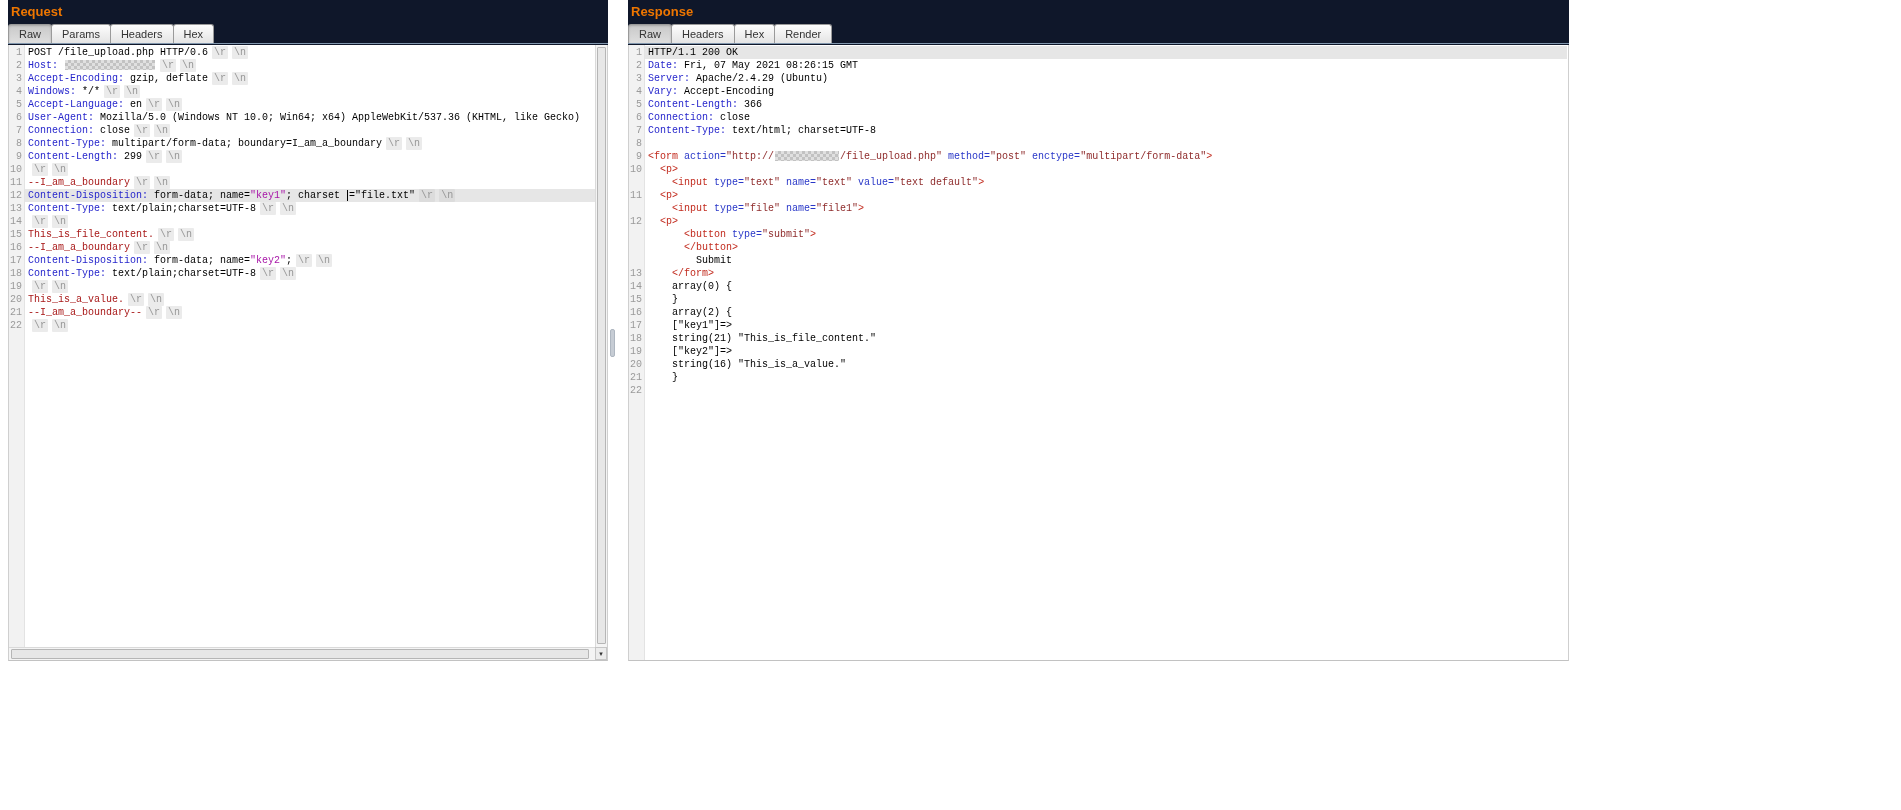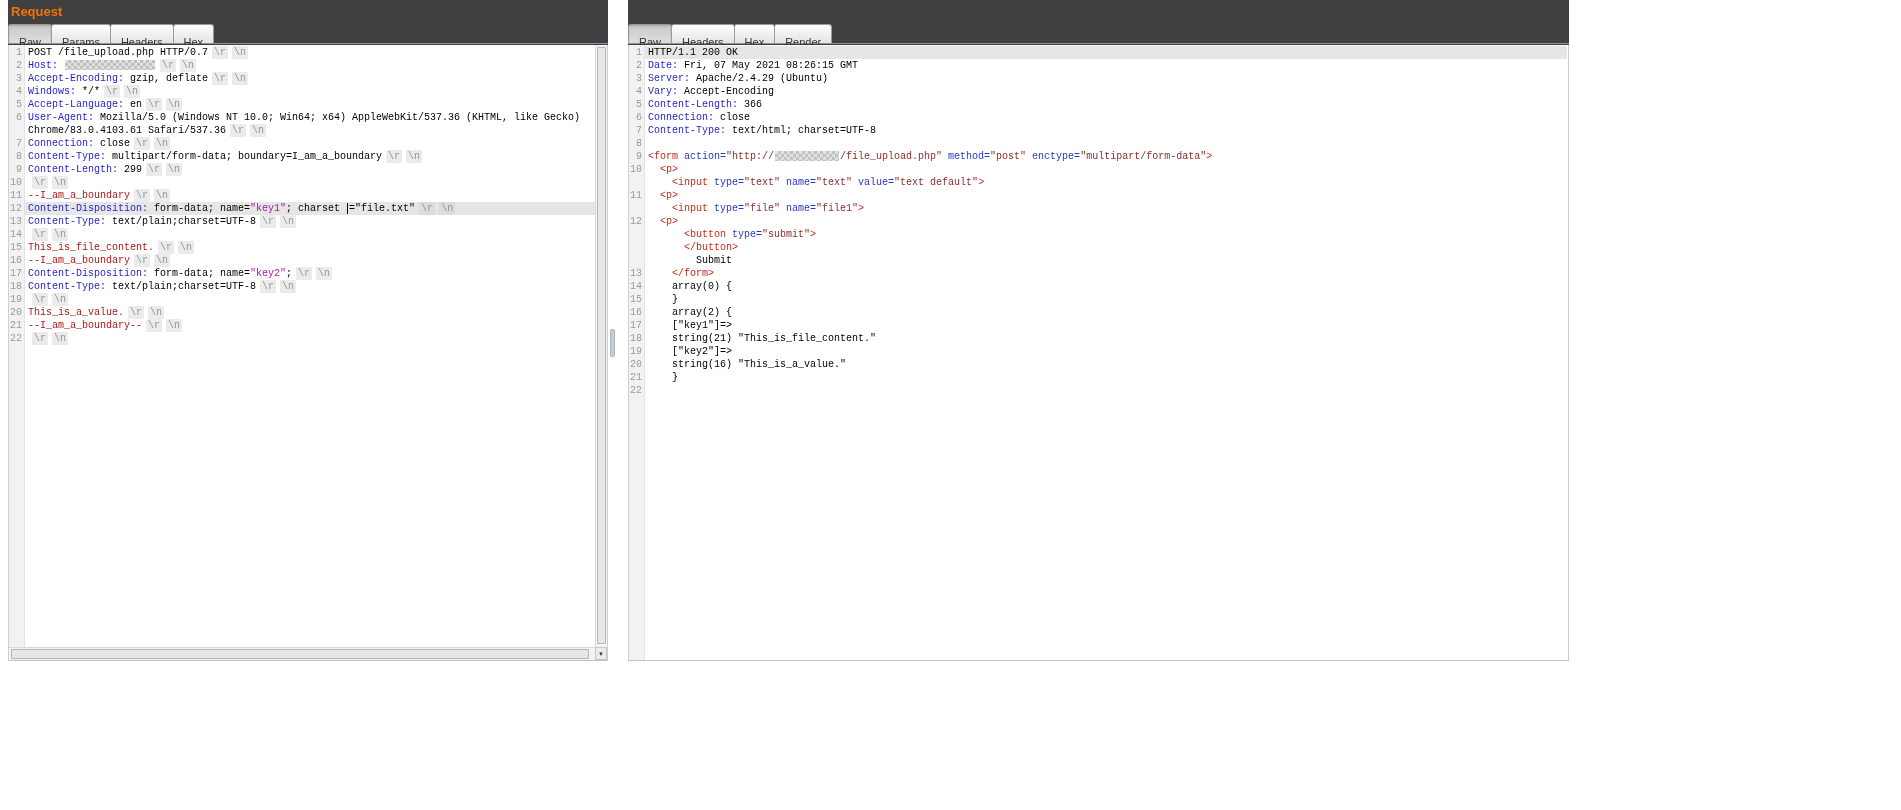--- a/index.html
+++ b/index.html
@@ -1,27 +1,27 @@
 <!DOCTYPE html>
 <html style="--title-orange: #ee7600; --header-blue: #2626cc; --value-red: #a81818; --quote-magenta: #a816a8; --tag-red: #c22b1e; --attr-blue: #2937c8; --string-maroon: #8f2c2c; --tabline-blue: #8096ad; --highlight-gray: #e6e6e6;"><head>
 <meta charset="utf-8">
 <style>
   *{box-sizing:border-box;margin:0;padding:0}
   html,body{background:#ffffff}
   body{font-family:"Liberation Sans", sans-serif;}
   .page{position:relative;width:1901px;height:810px;background:#fff;overflow:hidden}
 
-  .panel{position:absolute;top:0;height:661px;background:#404040}
+  .panel{position:absolute;top:0;height:661px;background:#0f172a}
   .panel.request{left:8px;width:600px}
   .panel.response{left:628px;width:941px}
 
   .panel-title{height:24px;padding:4px 0 0 3px;font-size:13px;font-weight:bold;color:var(--title-orange,#ee7600)}
 
   .tabbar{position:absolute;left:0;right:0;top:24px;height:20px;display:flex;align-items:flex-end;border-bottom:1px solid var(--tabline-blue,#8096ad)}
-  .tab{height:19px;line-height:18px;padding:8px 10px;font-size:11px;color:#333;
+  .tab{height:19px;line-height:18px;padding:0 10px;font-size:11px;color:#333;
        background:linear-gradient(#fdfdfd,#e4e4e4);
        border:1px solid #9a9a9a;border-bottom:none;border-radius:3px 3px 0 0;margin-right:-1px;cursor:default}
   .tab.selected{background:linear-gradient(#c9c9c9,#dedede);box-shadow:inset 0 1px 2px rgba(0,0,0,.18)}
 
   .editor{position:absolute;left:0;right:0;top:45px;height:616px;background:#fff;
           border-left:1px solid #cfcfcf;border-right:1px solid #cfcfcf;border-bottom:1px solid #c2c2c2}
   .gutter-bg{position:absolute;left:0;top:0;bottom:0;width:16px;background:#f2f2f2;border-right:1px solid #e3e3e3}
   .request .gutter-bg{bottom:13px}
   .rows{position:absolute;left:0;top:1px;right:1px;bottom:1px;overflow:hidden}
   .request .rows{right:12px;bottom:13px}
@@ -66,45 +66,41 @@
       <div class="tab selected">Raw</div>
       <div class="tab">Params</div>
       <div class="tab">Headers</div>
       <div class="tab">Hex</div>
     </div>
     <div class="editor">
       <div class="gutter-bg"></div>
       <div class="rows" id="req-rows">
           <div class="ed-row">
             <span class="ln">1</span>
-            <span class="code"><span class="tk-plain">POST /file_upload.php HTTP/0.7</span><span class="tk-crlf">\r</span><span class="tk-crlf">\n</span></span>
+            <span class="code"><span class="tk-plain">POST /file_upload.php HTTP/0.6</span><span class="tk-crlf">\r</span><span class="tk-crlf">\n</span></span>
           </div>
           <div class="ed-row">
             <span class="ln">2</span>
             <span class="code"><span class="tk-hname">Host:</span><span class="tk-plain"> </span><span class="tk-redact" style="width: 90px;"></span><span class="tk-crlf">\r</span><span class="tk-crlf">\n</span></span>
           </div>
           <div class="ed-row">
             <span class="ln">3</span>
             <span class="code"><span class="tk-hname">Accept-Encoding:</span><span class="tk-plain"> gzip, deflate</span><span class="tk-crlf">\r</span><span class="tk-crlf">\n</span></span>
           </div>
           <div class="ed-row">
             <span class="ln">4</span>
             <span class="code"><span class="tk-hname">Windows:</span><span class="tk-plain"> */*</span><span class="tk-crlf">\r</span><span class="tk-crlf">\n</span></span>
           </div>
           <div class="ed-row">
             <span class="ln">5</span>
             <span class="code"><span class="tk-hname">Accept-Language:</span><span class="tk-plain"> en</span><span class="tk-crlf">\r</span><span class="tk-crlf">\n</span></span>
           </div>
           <div class="ed-row">
             <span class="ln">6</span>
             <span class="code"><span class="tk-hname">User-Agent:</span><span class="tk-plain"> Mozilla/5.0 (Windows NT 10.0; Win64; x64) AppleWebKit/537.36 (KHTML, like Gecko)</span></span>
-          </div>
-          <div class="ed-row">
-            <span class="ln"></span>
-            <span class="code"><span class="tk-plain">Chrome/83.0.4103.61 Safari/537.36</span><span class="tk-crlf">\r</span><span class="tk-crlf">\n</span></span>
           </div>
           <div class="ed-row">
             <span class="ln">7</span>
             <span class="code"><span class="tk-hname">Connection:</span><span class="tk-plain"> close</span><span class="tk-crlf">\r</span><span class="tk-crlf">\n</span></span>
           </div>
           <div class="ed-row">
             <span class="ln">8</span>
             <span class="code"><span class="tk-hname">Content-Type:</span><span class="tk-plain"> multipart/form-data; boundary=I_am_a_boundary</span><span class="tk-crlf">\r</span><span class="tk-crlf">\n</span></span>
           </div>
           <div class="ed-row">
@@ -174,20 +170,21 @@
         <span class="tri">▾</span>
       </div>
     </div>
   </section>
 
   <div class="splitter">
     <div class="grip"></div>
   </div>
 
   <section class="panel response">
+    <div class="panel-title">Response</div>
     <div class="tabbar">
       <div class="tab selected">Raw</div>
       <div class="tab">Headers</div>
       <div class="tab">Hex</div>
       <div class="tab">Render</div>
     </div>
     <div class="editor">
       <div class="gutter-bg"></div>
       <div class="rows" id="resp-rows">
           <div class="ed-row hl">

